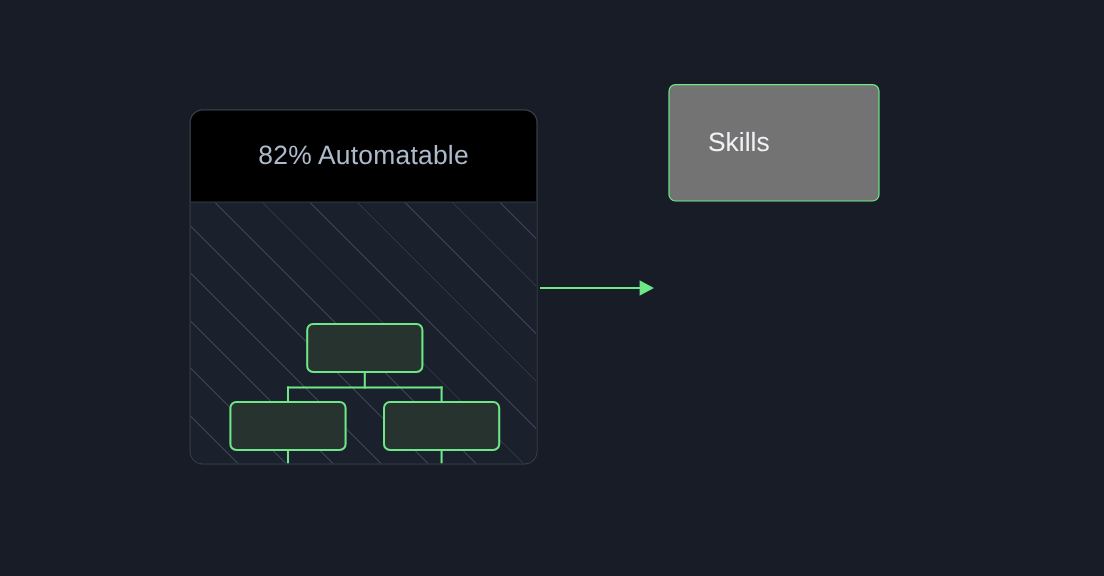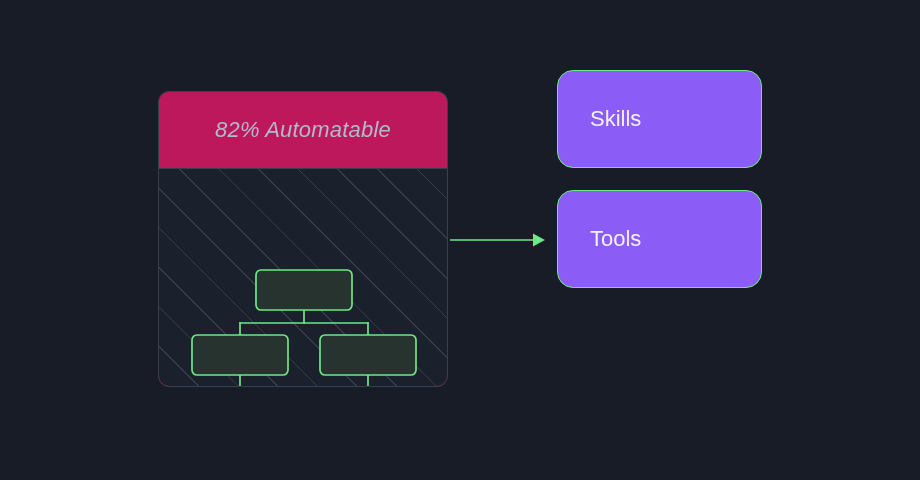--- a/index.html
+++ b/index.html
@@ -25,23 +25,22 @@
   
   .auto-card {
     position: absolute;
     left: 158px;
     top: 91px;
     width: 290px;
     height: 296px;
     box-sizing: border-box;
     border: 1px solid #39404d;
     border-radius: 11px;
-    background: #be185d;
+    background: #000000;
     overflow: hidden;
-    font-style: italic;
   }
   .auto-card-header {
     position: absolute;
     left: 0;
     top: 0;
     width: 100%;
     height: 77px;
     box-sizing: border-box;
     border-bottom: 1px solid #39404d;
     display: flex;
@@ -95,25 +94,25 @@
     position: absolute;
     left: 557px;
     top: 70px;
     width: 205px;
     display: flex;
     flex-direction: column;
     gap: 22px;
   }
   .panel {
     box-sizing: border-box;
-    width: 205px;
+    width: 176px;
     height: 98px;
     border: 1.6px solid #6ee787;
-    border-radius: 16px;
-    background: #8b5cf6;
+    border-radius: 6px;
+    background: #737373;
     display: flex;
     align-items: center;
     padding: 0 32px;
   }
   .panel-label {
     font-size: 22px;
     line-height: 1;
     color: #f0f2f5;
     white-space: nowrap;
   }
@@ -159,19 +158,16 @@
     <path d="M 2 14 L 86 14" stroke="#6ee787" stroke-width="1.7" fill="none"></path>
     <path d="M 85 7.5 L 97 14 L 85 20.5 Z" fill="#6ee787"></path>
   </svg>
 
   <div class="panel-stack">
 
     <div class="panel">
       <span class="panel-label">Skills</span>
     </div>
 
-    <div class="panel">
-      <span class="panel-label">Tools</span>
-    </div>
 
   </div>
 
 </div>
 
 </body></html>

